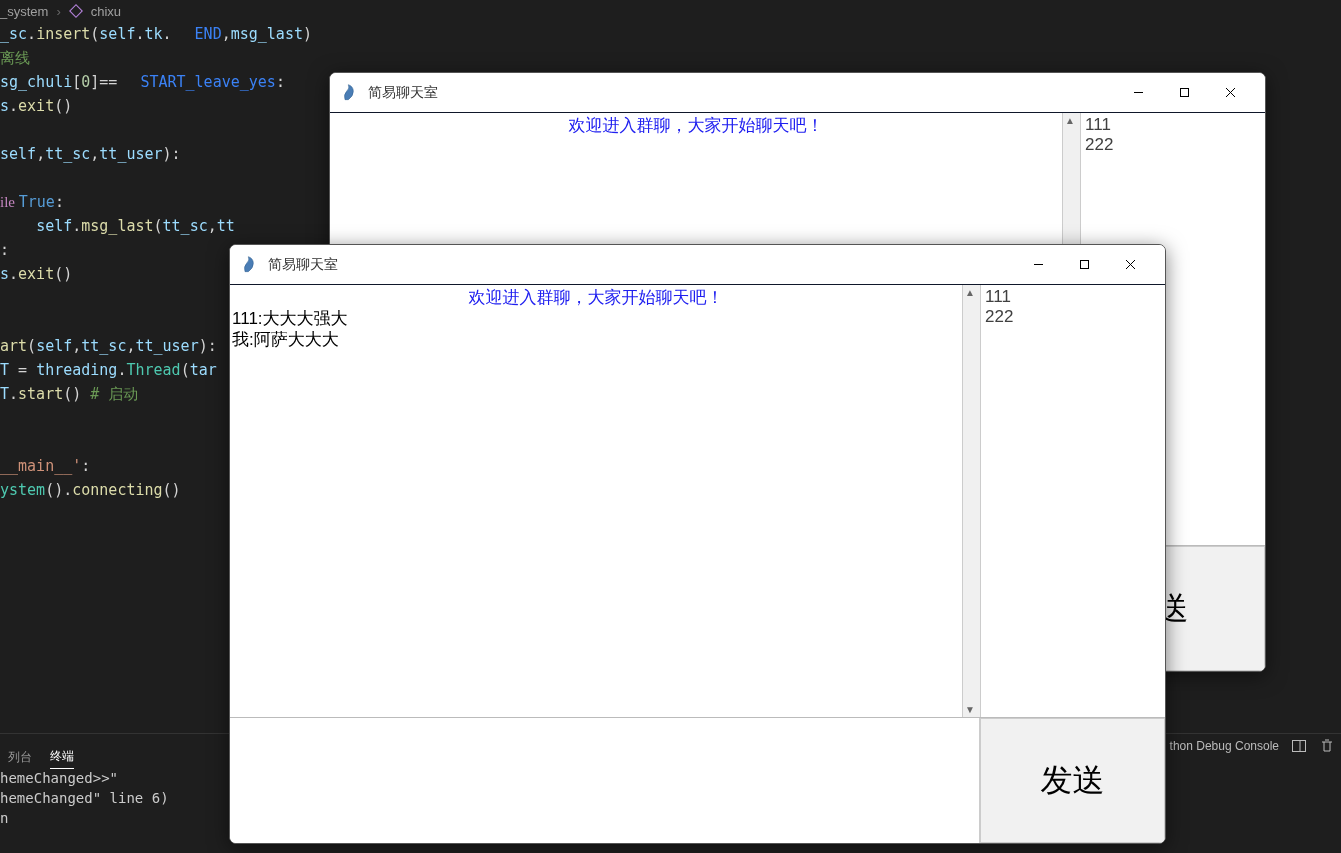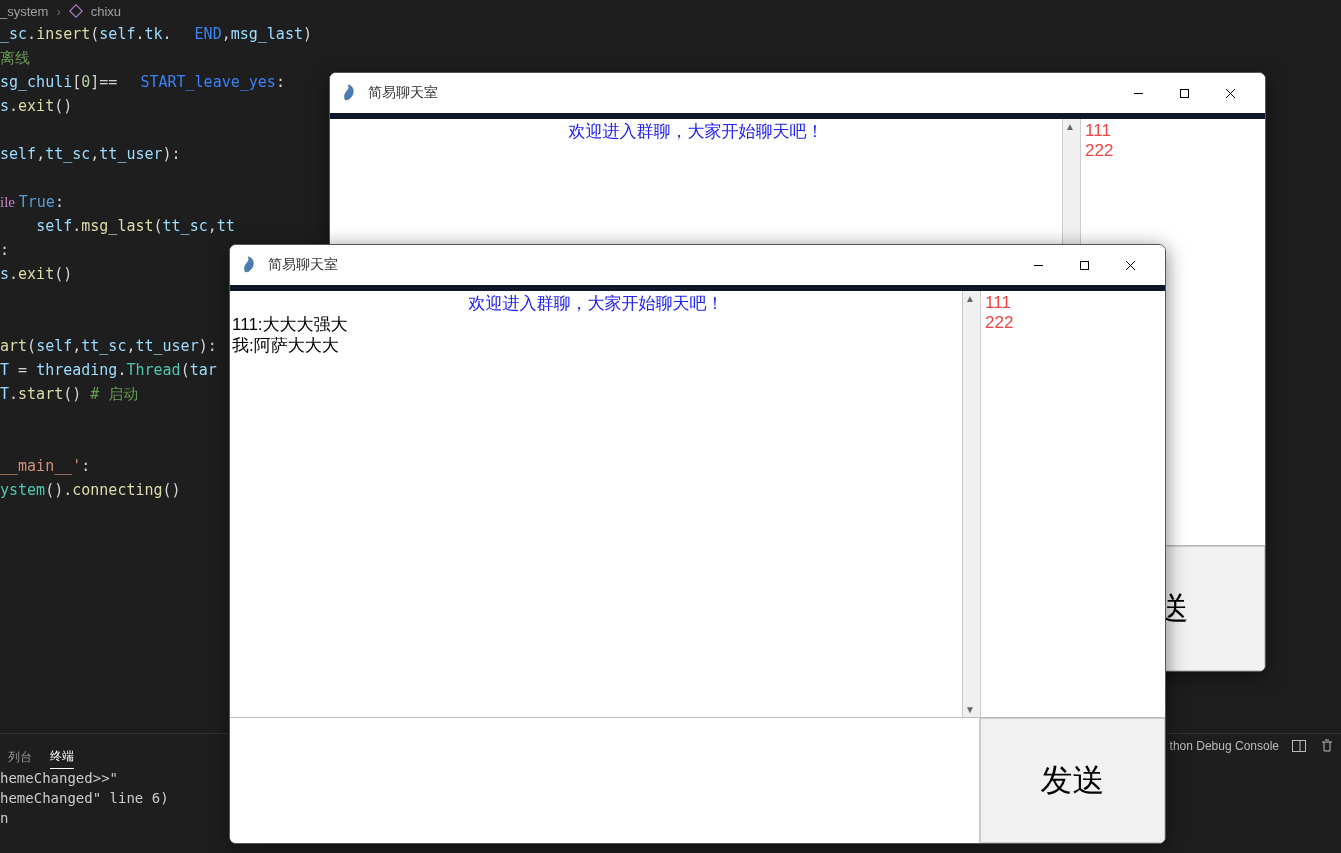--- a/index.html
+++ b/index.html
@@ -92,26 +92,26 @@
     position: absolute;
     background: #fff;
     border: 1px solid #555;
     border-radius: 7px;
     box-shadow: 0 4px 20px rgba(0,0,0,0.5);
     display: flex;
     flex-direction: column;
     overflow: hidden;
   }
   .titlebar {
-    height: 46px;
+    height: 40px;
     display: flex;
     align-items: center;
     padding: 0 12px 0 10px;
     background: #fff;
-    border-bottom: 6px solid #0f172a;
+    border-bottom: 1px solid #0f172a;
   }
   .feather-icon {
     width: 20px; height: 20px;
     margin-right: 8px;
   }
   .win-title {
     flex: 1;
     font-size: 14px;
     color: #333;
   }
@@ -145,21 +145,21 @@
   }
   .scroll-stub .arrow {
     position: absolute; left: 2px;
     font-size: 10px; color: #666;
   }
   .user-list {
     width: 185px;
     border-left: 1px solid #ccc;
     font-size: 17px;
     padding: 2px 4px;
-    color: #ef4444;
+    color: #404040;
   }
   .input-row {
     height: 125px;
     display: flex;
   }
   .input-box {
     flex: 1;
     border: none;
     border-right: 1px solid #ccc;
     resize: none;

